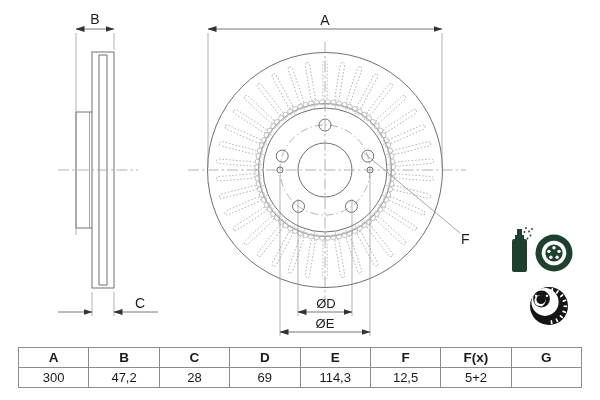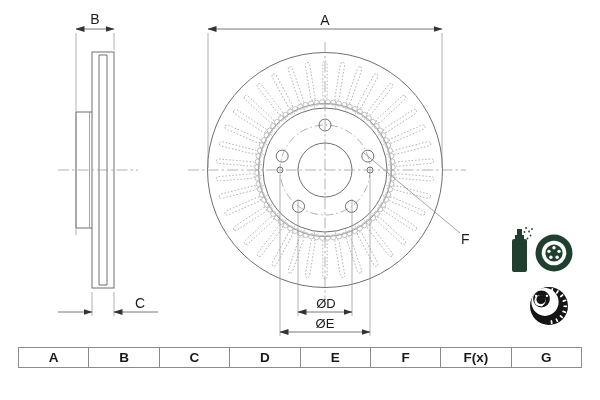--- a/index.html
+++ b/index.html
@@ -316,15 +316,25 @@
         <tr>
       <th>A</th>
       <th>B</th>
       <th>C</th>
       <th>D</th>
       <th>E</th>
       <th>F</th>
       <th>F(x)</th>
       <th>G</th>
     </tr>
+    <tr>
+      <td>300</td>
+      <td>47,2</td>
+      <td>28</td>
+      <td>69</td>
+      <td>114,3</td>
+      <td>12,5</td>
+      <td>5+2</td>
+      <td></td>
+    </tr>
   </tbody>
     </table>
 </div>
 
 </body></html>

